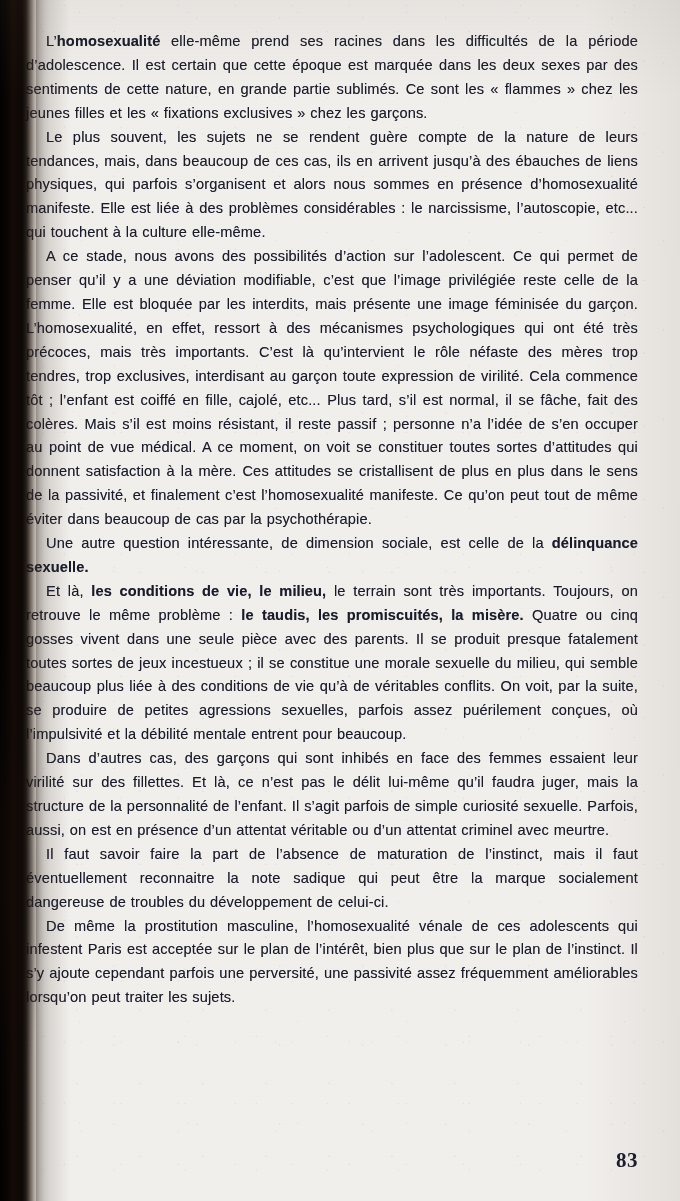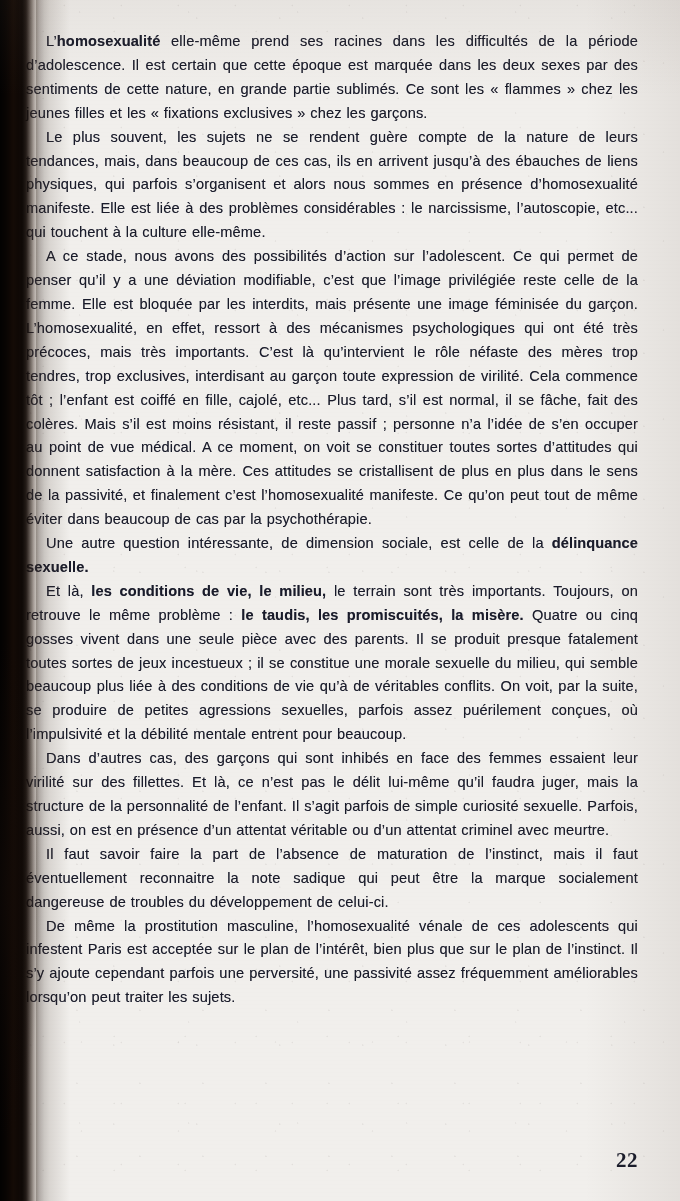--- a/index.html
+++ b/index.html
@@ -165,15 +165,15 @@
     <p><span>De même la prostitution masculine, l’homosexualité vénale de ces adolescents qui infestent Paris est acceptée sur le plan de l’intérêt, bien plus que sur le plan de l’instinct. Il s’y ajoute cependant parfois une perversité, une passivité assez fréquemment améliorables lorsqu’on peut traiter les sujets.</span></p>
   </div>
 
   <div class="gutter"></div>
   <div class="gutter-soft"></div>
   <div class="gutter-overlay"></div>
   <div class="gutter-smear"></div>
 
   <div class="vignette"></div>
 
-  <div class="folio">22</div>
+  <div class="folio">83</div>
 
 </div>
 
 </body></html>

